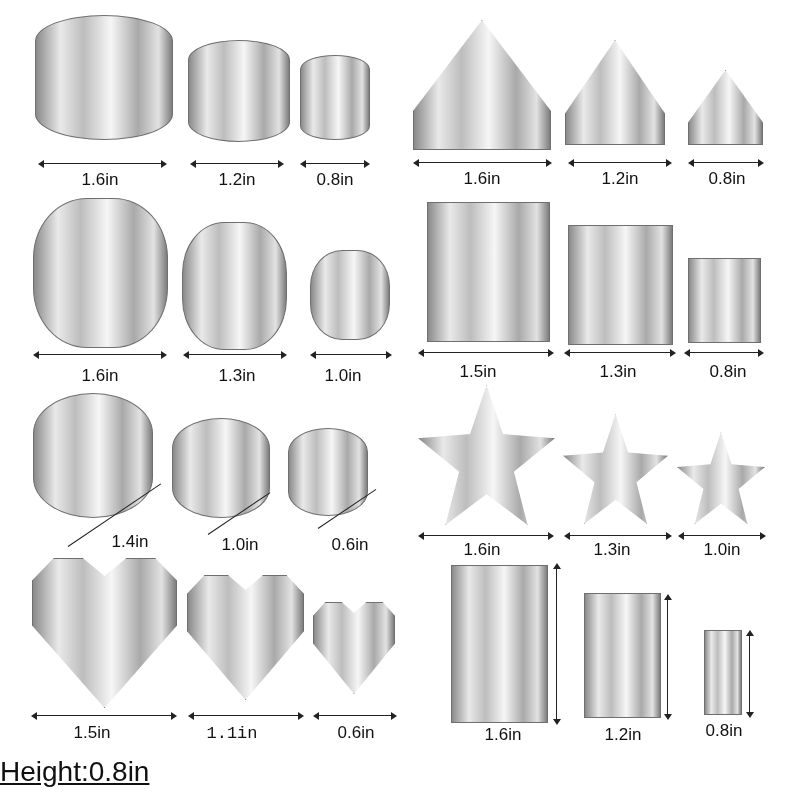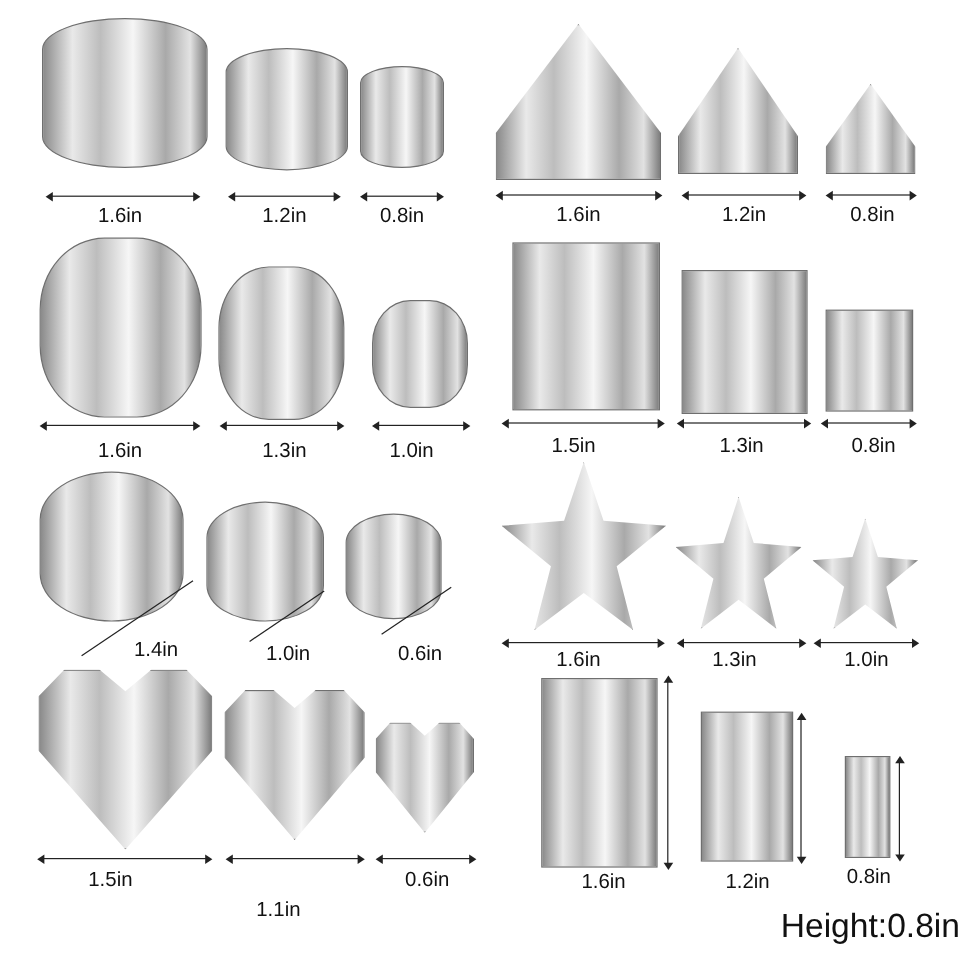--- a/index.html
+++ b/index.html
@@ -9,21 +9,21 @@
   .label { position:absolute; font-size:17px; text-align:center; width:80px; margin-left:-40px; }
   .dim-h { position:absolute; height:0; border-top:1px solid #222; }
   .dim-h:before, .dim-h:after { content:""; position:absolute; top:-4px; border:4px solid transparent; }
   .dim-h:before { left:-2px; border-right:6px solid #222; border-left:0; }
   .dim-h:after { right:-2px; border-left:6px solid #222; border-right:0; }
   .dim-v { position:absolute; width:0; border-left:1px solid #222; }
   .dim-v:before, .dim-v:after { content:""; position:absolute; left:-4px; border:4px solid transparent; }
   .dim-v:before { top:-2px; border-bottom:6px solid #222; border-top:0; }
   .dim-v:after { bottom:-2px; border-top:6px solid #222; border-bottom:0; }
   .dim-d { position:absolute; height:0; border-top:1px solid #222; transform-origin:left center; }
-  .footer { position:absolute; left:0; right:0; top:756px; text-align:right; font-size:28px; }
+  .footer { position:absolute; left:0; right:0; top:756px; text-align:left; font-size:28px;text-decoration:underline; }
 </style>
 </head>
 <body>
 
 <div class="shape metal" style="left:35px;top:15px;width:138px;height:125px;border-radius:69px/26px;"></div>
 <div class="shape metal" style="left:188px;top:40px;width:102px;height:102px;border-radius:51px/20px;"></div>
 <div class="shape metal" style="left:300px;top:55px;width:70px;height:85px;border-radius:35px/14px;"></div>
 <div class="dim-h" style="left:40px;top:163px;width:125px;"></div>
 <div class="dim-h" style="left:192px;top:163px;width:90px;"></div>
 <div class="dim-h" style="left:302px;top:163px;width:66px;"></div>
@@ -81,21 +81,21 @@
 <div class="label" style="left:612px;top:540px;">1.3in</div>
 <div class="label" style="left:722px;top:540px;">1.0in</div>
 
 <div class="shape metal" style="left:32px;top:558px;width:145px;height:150px;clip-path:polygon(0 15%,15% 0,35% 0,50% 12%,65% 0,85% 0,100% 15%,100% 45%,50% 100%,0 45%);"></div>
 <div class="shape metal" style="left:187px;top:575px;width:117px;height:125px;clip-path:polygon(0 15%,15% 0,35% 0,50% 12%,65% 0,85% 0,100% 15%,100% 45%,50% 100%,0 45%);"></div>
 <div class="shape metal" style="left:313px;top:602px;width:82px;height:92px;clip-path:polygon(0 15%,15% 0,35% 0,50% 12%,65% 0,85% 0,100% 15%,100% 45%,50% 100%,0 45%);"></div>
 <div class="dim-h" style="left:33px;top:715px;width:142px;"></div>
 <div class="dim-h" style="left:190px;top:715px;width:112px;"></div>
 <div class="dim-h" style="left:315px;top:715px;width:80px;"></div>
 <div class="label" style="left:92px;top:723px;">1.5in</div>
-<div class="label" style="left:232px;top:748px;">1.1in</div>
+<div class="label" style="left:232px;top:724px;font-family:Liberation Mono, monospace;">1.1in</div>
 <div class="label" style="left:356px;top:723px;">0.6in</div>
 
 <div class="shape metal" style="left:451px;top:565px;width:97px;height:158px;"></div>
 <div class="shape metal" style="left:584px;top:593px;width:77px;height:125px;"></div>
 <div class="shape metal" style="left:704px;top:630px;width:38px;height:85px;"></div>
 <div class="dim-v" style="left:556px;top:565px;height:158px;"></div>
 <div class="dim-v" style="left:667px;top:596px;height:122px;"></div>
 <div class="dim-v" style="left:749px;top:632px;height:84px;"></div>
 <div class="label" style="left:503px;top:725px;">1.6in</div>
 <div class="label" style="left:623px;top:725px;">1.2in</div>

